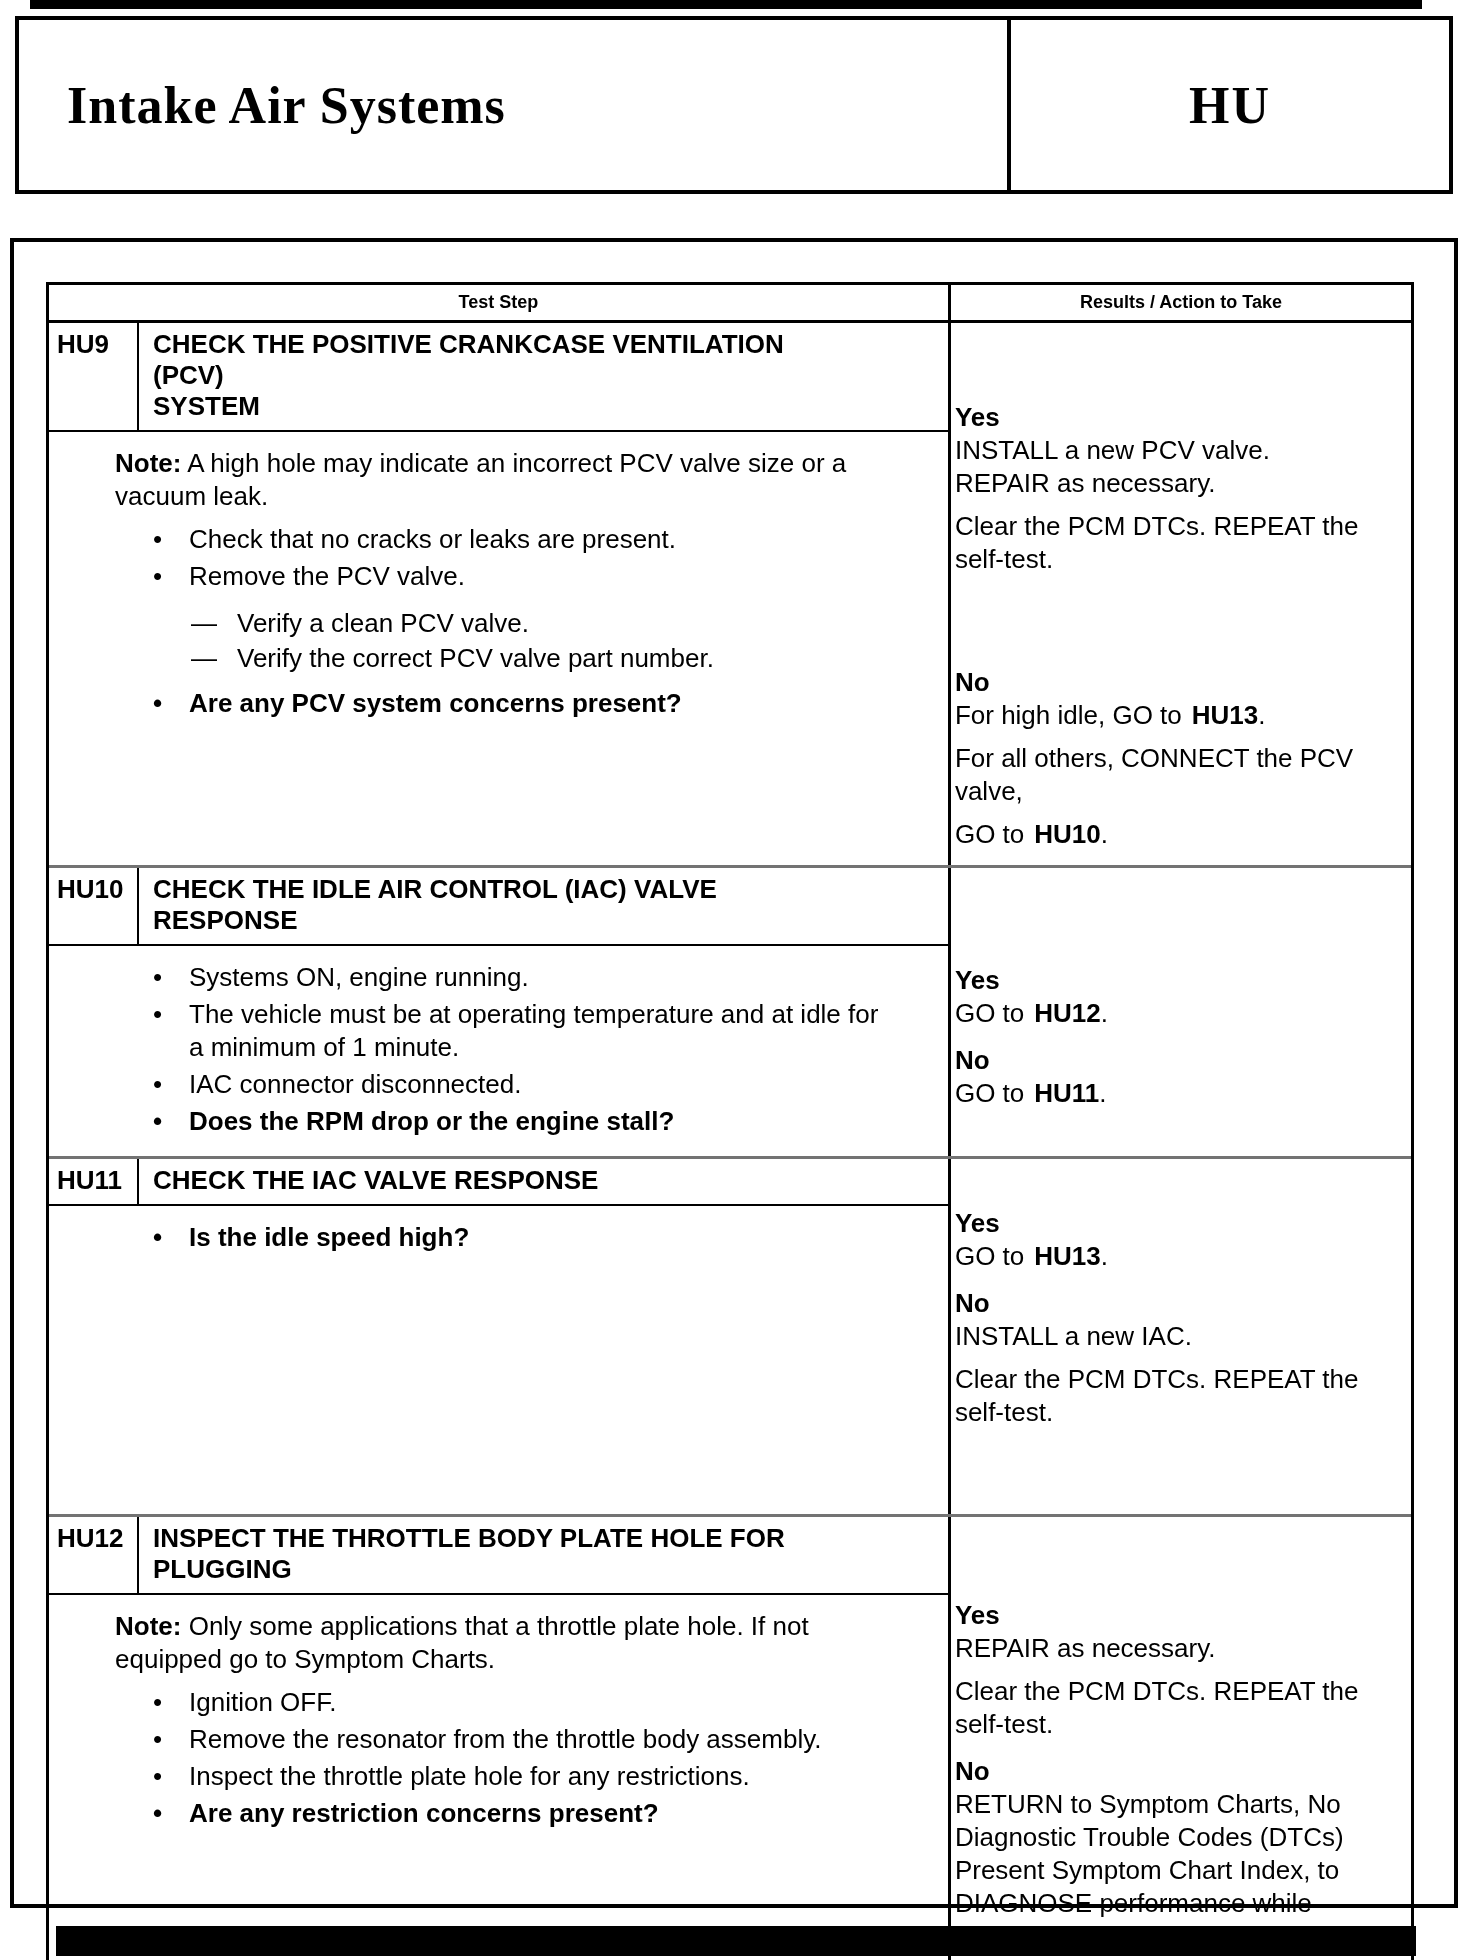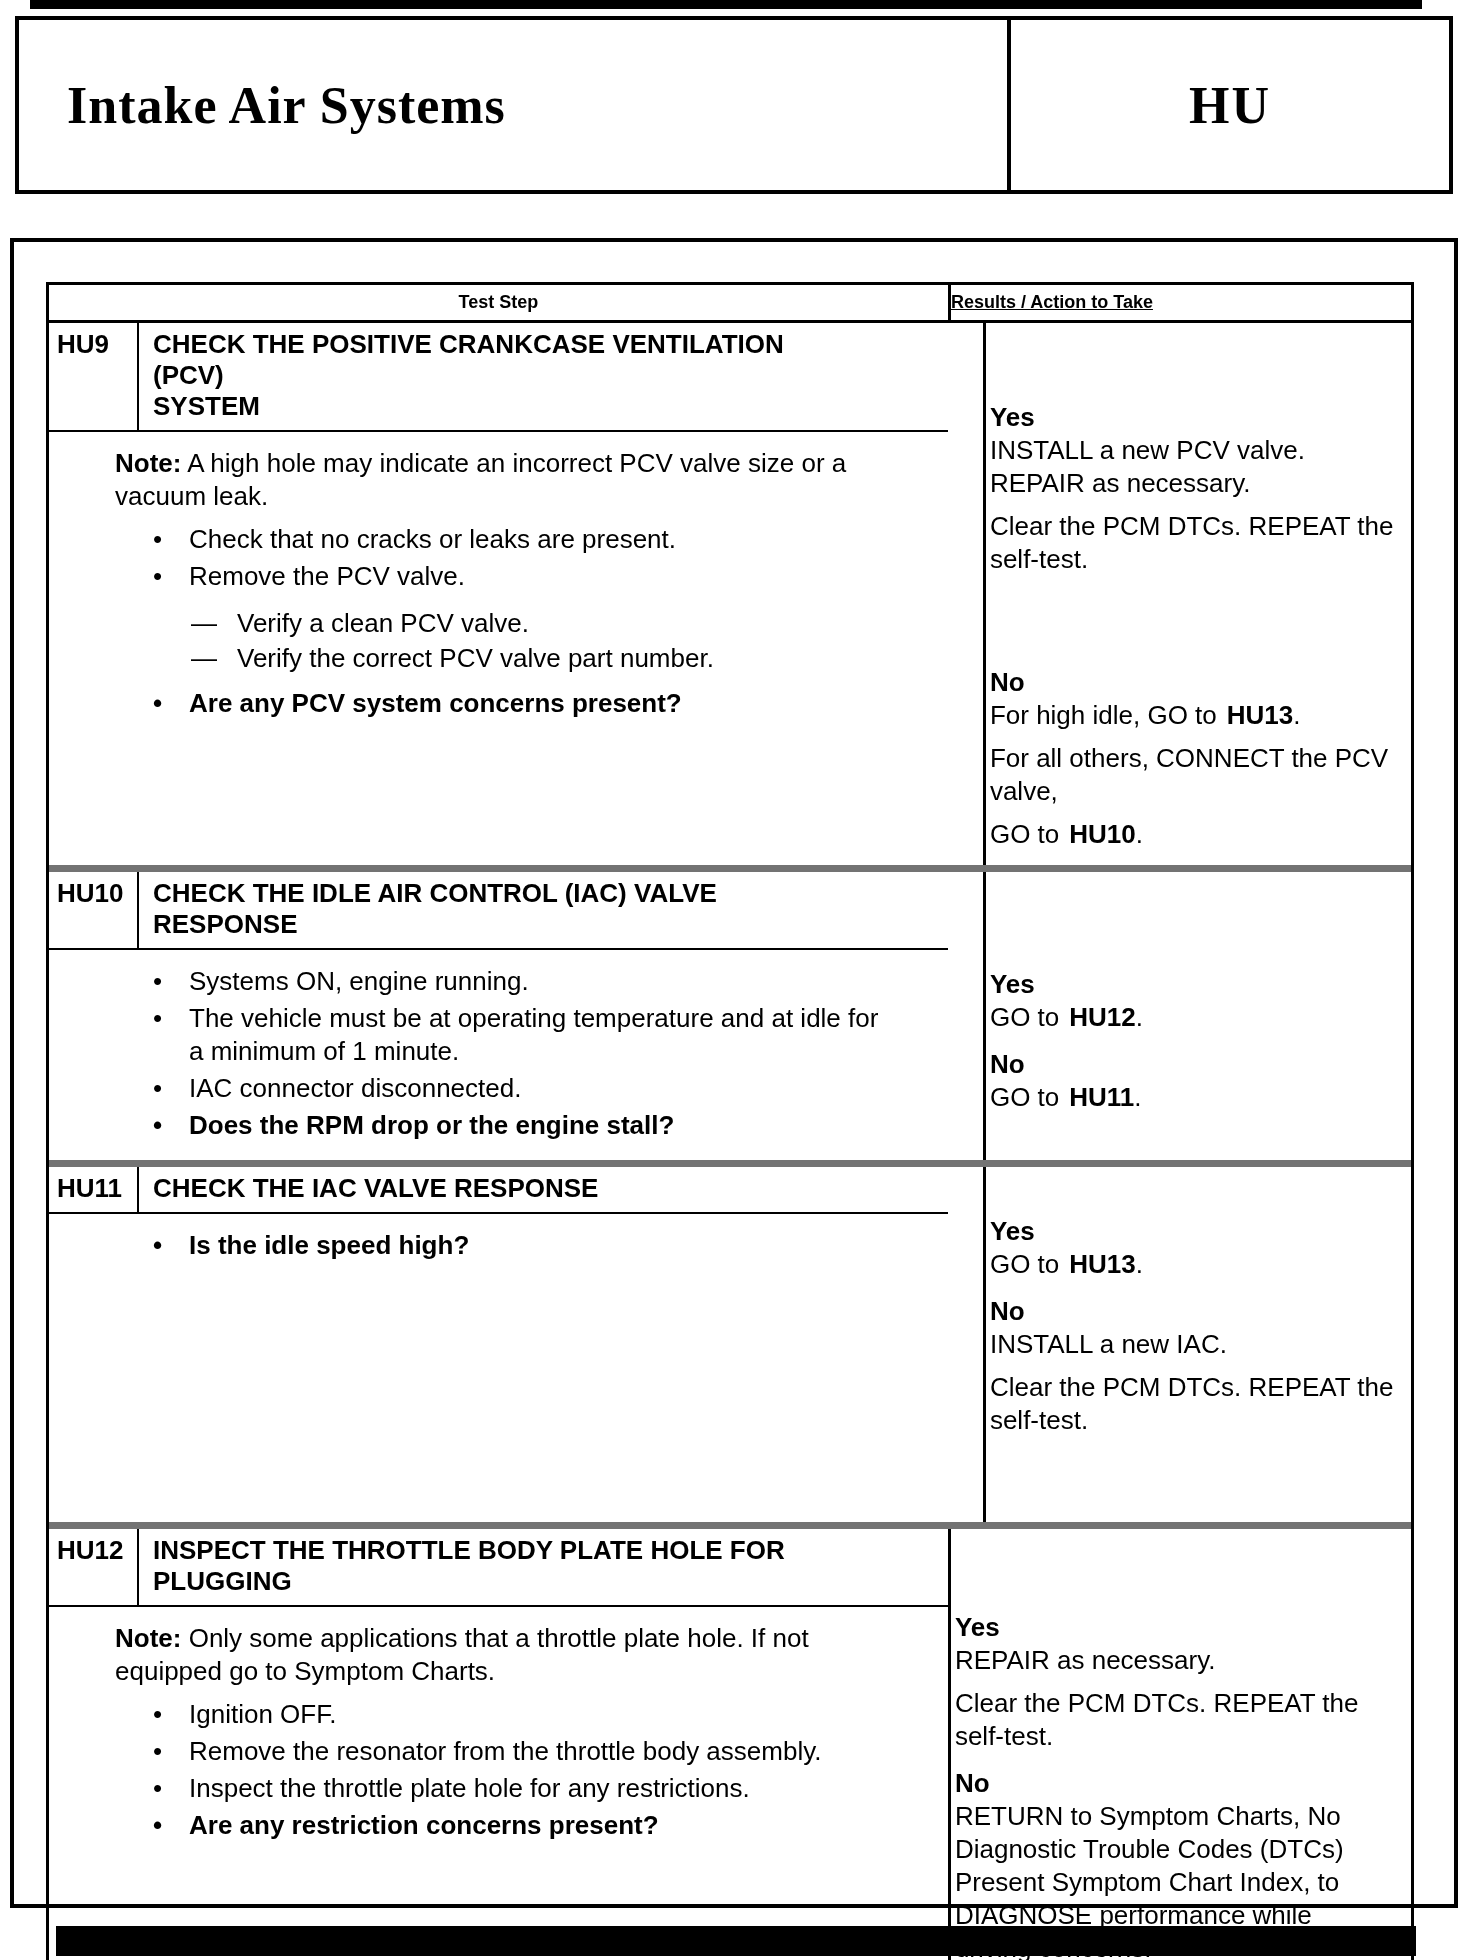--- a/index.html
+++ b/index.html
@@ -14,24 +14,24 @@
   .header-title{font-family:"Liberation Serif",serif;font-weight:bold;font-size:52px;letter-spacing:1px;}
   .header-code-wrap{width:438px;border-left:4px solid #000;display:flex;align-items:center;justify-content:center;}
   .header-code{font-family:"Liberation Serif",serif;font-weight:bold;font-size:52px;letter-spacing:2px;}
 
   .main-box{position:absolute;left:10px;top:238px;width:1448px;height:1670px;
             border:4px solid #000;box-sizing:border-box;}
   .diag-table{position:absolute;left:32px;top:40px;width:1368px;border:3px solid #000;box-sizing:border-box;}
 
   .thead{display:flex;border-bottom:3px solid #000;font-weight:bold;font-size:18px;}
   .thead .th-left{width:66%;text-align:center;padding:7px 0;}
-  .thead .th-right{flex:1;border-left:3px solid #000;text-align:left;padding:7px 0;text-decoration:underline;}
+  .thead .th-right{flex:1;border-left:3px solid #000;text-align:center;padding:7px 0;}
 
   .diag-row{display:flex;}
-  .diag-row:not(:last-child){border-bottom:7px solid #737373;gap:35px;}
+  .diag-row:not(:last-child){border-bottom:3px solid #737373;}
   .tbody > .diag-row:nth-child(1){min-height:478px;}
   .tbody > .diag-row:nth-child(2){min-height:235px;}
   .tbody > .diag-row:nth-child(3){min-height:355px;}
   .tbody > .diag-row:nth-child(4){min-height:498px;}
   .tbody > .diag-row:nth-child(1) .row-right{padding-top:78px;}
   .tbody > .diag-row:nth-child(2) .row-right{padding-top:96px;}
   .tbody > .diag-row:nth-child(3) .row-right{padding-top:48px;}
   .tbody > .diag-row:nth-child(4) .row-right{padding-top:82px;}
 
   .row-left{width:66%;display:flex;flex-direction:column;box-sizing:border-box;}

